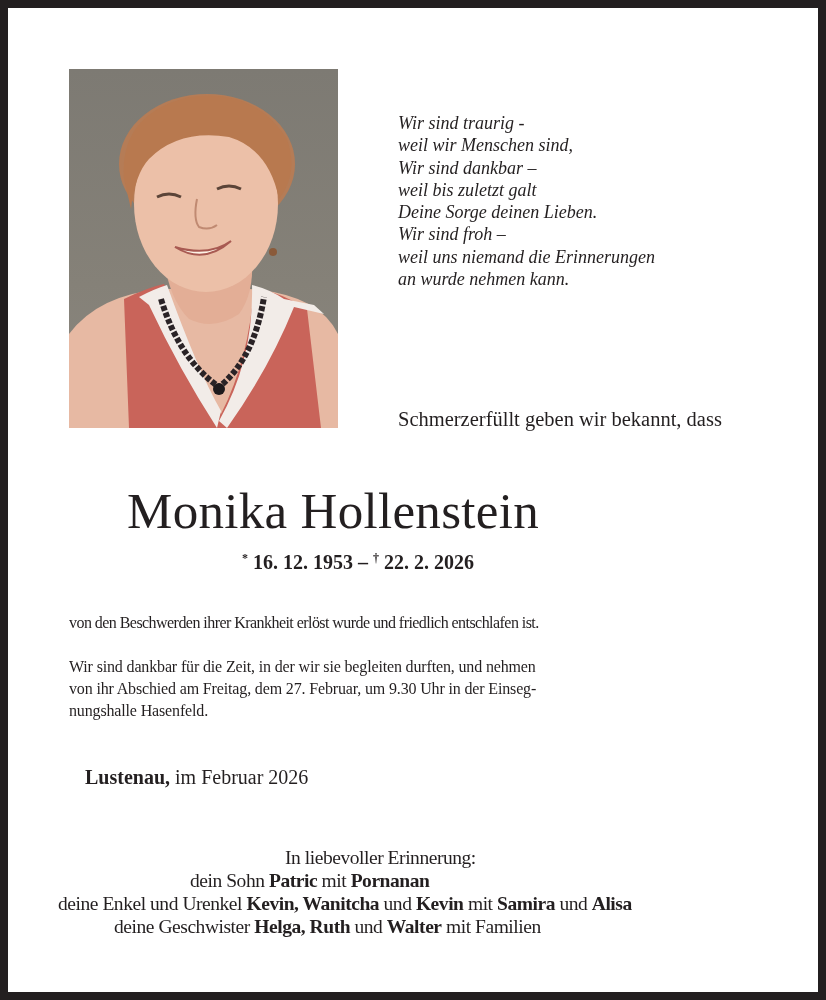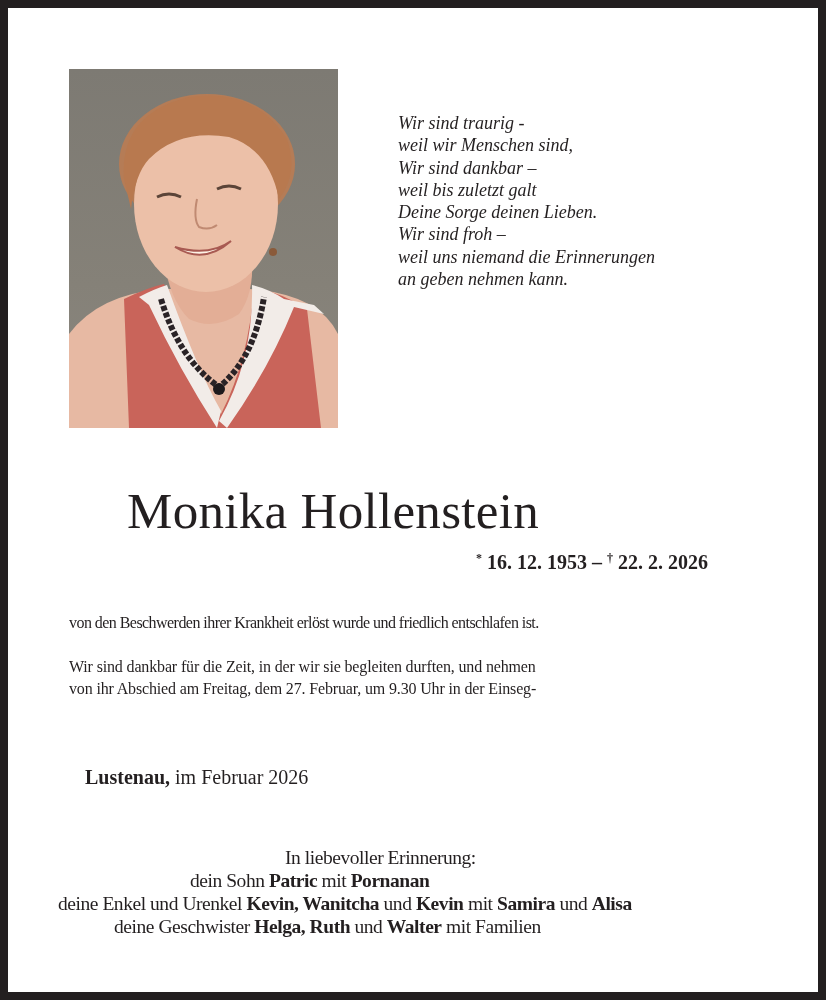--- a/index.html
+++ b/index.html
@@ -36,21 +36,21 @@
     }
     .name {
       position: absolute; left: 0; top: 474px; width: 650px;
       text-align: center;
       font-family: "Liberation Serif", serif;
       font-size: 51px; letter-spacing: 0.3px;
       color: #231f20;
     }
     .dates {
       position: absolute; left: 0; top: 543px; width: 700px;
-      text-align: right;
+      text-align: center;
       font-family: "Liberation Serif", serif;
       font-weight: bold; font-size: 20px;
     }
     .dates sup { font-size: 12px; vertical-align: 7px; font-weight: bold; }
     .body-text {
       position: absolute; left: 61px; width: 690px;
       font-family: "Liberation Serif", serif;
       font-size: 16px; line-height: 22px;
       letter-spacing: -0.15px;
     }
@@ -109,35 +109,37 @@
   </div>
 
   <div class="poem">
     <div>Wir sind traurig -</div>
     <div>weil wir Menschen sind,</div>
     <div>Wir sind dankbar –</div>
     <div>weil bis zuletzt galt</div>
     <div>Deine Sorge deinen Lieben.</div>
     <div>Wir sind froh –</div>
     <div>weil uns niemand die Erinnerungen</div>
-    <div>an geben nehmen kann.</div>
+    <div>an wurde nehmen kann.</div>
   </div>
 
+  <div class="intro">Schmerzerfüllt geben wir bekannt, dass</div>
 
   <div class="name">Monika Hollenstein</div>
 
   <div class="dates">
     <sup>*</sup><span> </span><span>16. 12. 1953</span><span> – </span><sup>†</sup><span> </span><span>22. 2. 2026</span>
   </div>
 
   <div class="body-text p1">von den Beschwerden ihrer Krankheit erlöst wurde und friedlich entschlafen ist.</div>
 
   <div class="body-text p2">
     <div>Wir sind dankbar für die Zeit, in der wir sie begleiten durften, und nehmen</div>
     <div>von ihr Abschied am Freitag, dem 27. Februar, um 9.30 Uhr in der Einseg-</div>
+    <div>nungshalle Hasenfeld.</div>
   </div>
 
   <div class="place">
     <b>Lustenau,</b><span> im Februar 2026</span>
   </div>
 
   <div class="mourners">
     <div class="row" style="left:277px; top:0;">In liebevoller Erinnerung:</div>
 
     <div class="row" style="left:182px; top:23px;">

